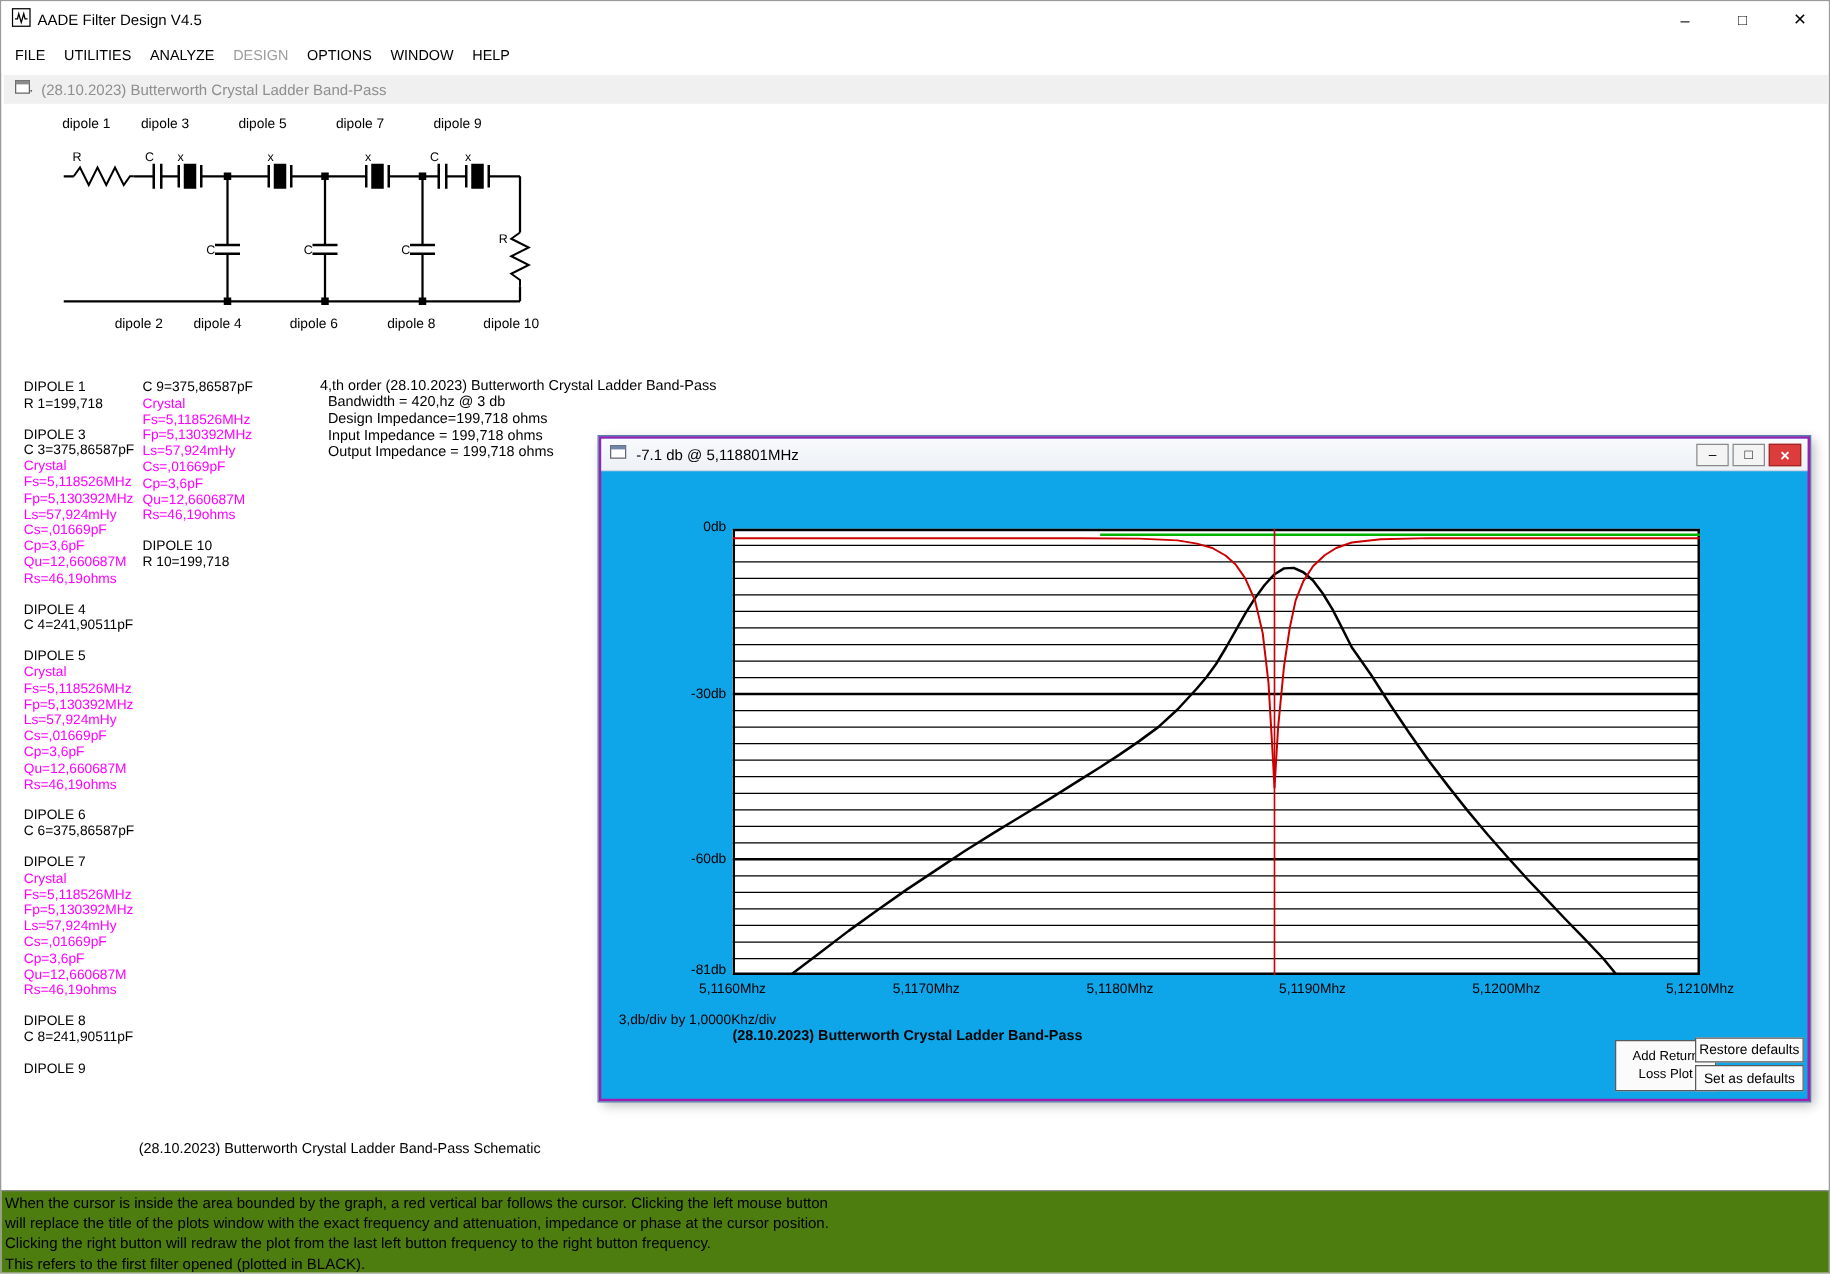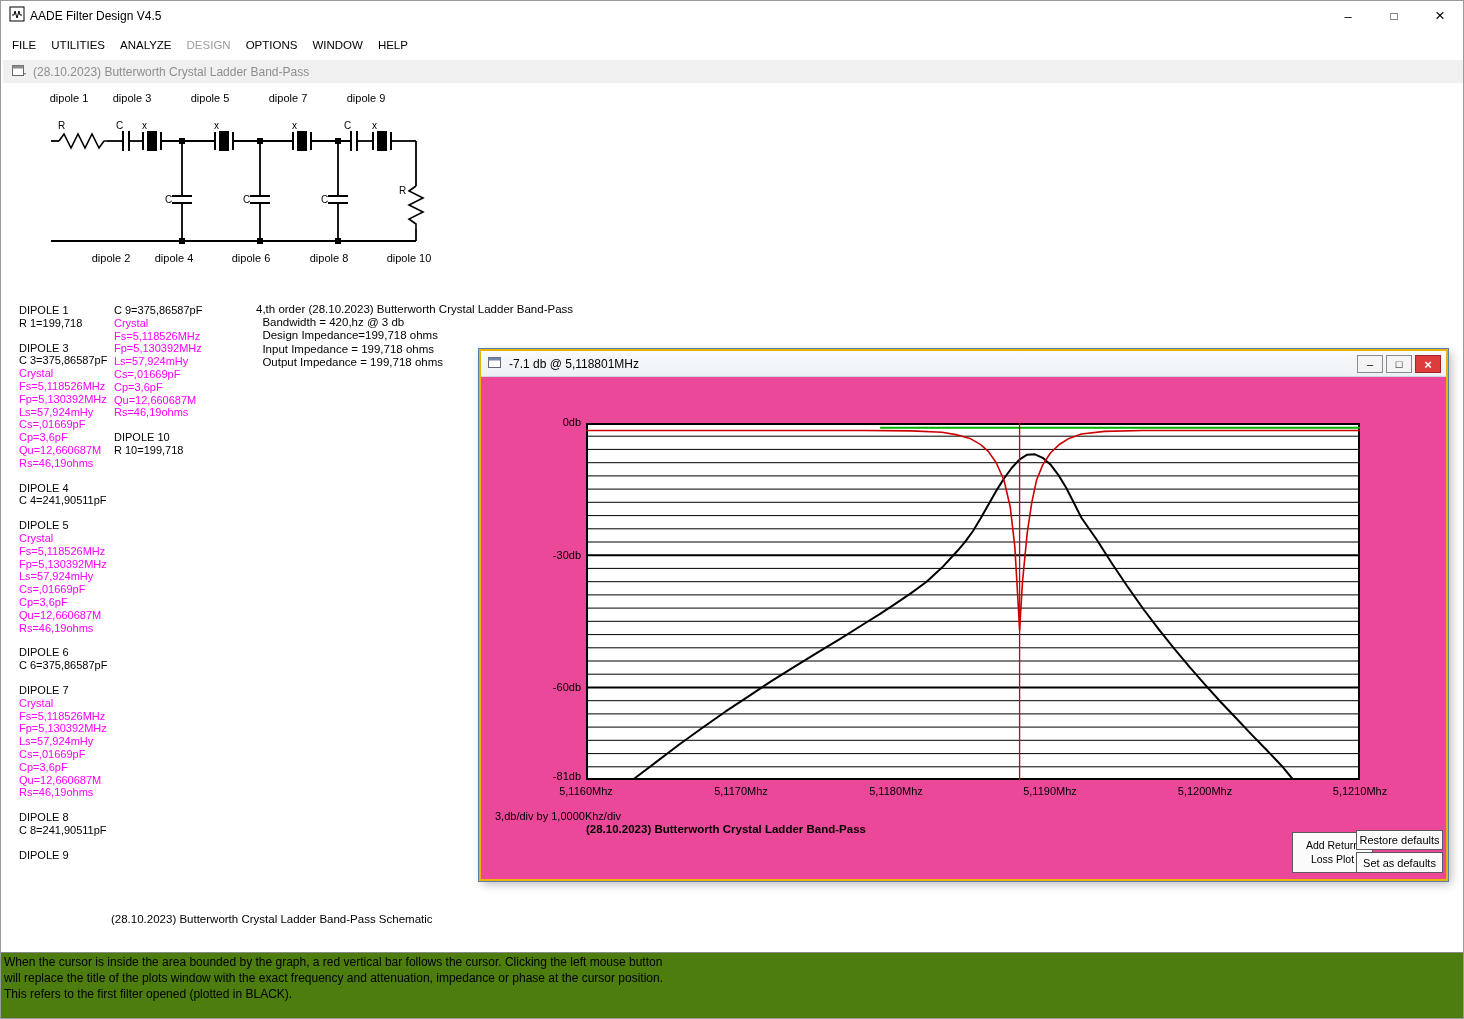--- a/index.html
+++ b/index.html
@@ -27,21 +27,21 @@
   .col{position:absolute;font-size:11px;line-height:12.8px}
   #col1{left:18px;top:303px;width:95px}
   #col2{left:113px;top:303px;width:130px}
   .blk{white-space:pre;margin-bottom:12px}
   .blk.tight{margin-bottom:0}
   .magenta{color:#ff00ff}
 
   .summary{position:absolute;left:255px;top:302px;font-size:11.5px;line-height:13.2px;font-weight:normal;white-space:pre}
   .schem-caption{position:absolute;left:110px;top:912px;font-size:11.5px;font-weight:normal}
 
-  .plot-window{position:absolute;left:478px;top:348px;width:969px;height:532px;background:#ec4899;border:2px solid #eab308;outline:1px solid #5580ab;box-shadow:3px 3px 9px rgba(0,0,0,.28)}
+  .plot-window{position:absolute;left:478px;top:348px;width:969px;height:532px;background:#0ea5e9;border:2px solid #a21caf;outline:1px solid #5580ab;box-shadow:3px 3px 9px rgba(0,0,0,.28)}
   .plot-titlebar{position:absolute;left:0;top:0;width:100%;height:26px;background:linear-gradient(#f8fafc,#edf1f6);border-bottom:1px solid #ccd7e3;display:flex;align-items:center;padding:0 7px;gap:7px}
   .plot-title{font-size:12px}
   .pw-btns{position:absolute;right:5px;top:4px;display:flex;gap:3px}
   .pw-btn{width:26px;height:18px;border:1px solid #8a8a8a;background:#f4f4f4;display:flex;align-items:center;justify-content:center;font-size:11px}
   .pw-btn.close{background:#dd3c3c;border-color:#a12727;color:#fff;font-size:13px;font-weight:bold}
 
   #plot-svg{position:absolute;left:105px;top:72px;background:#fff}
   .ylabel{position:absolute;left:40px;width:60px;text-align:right;font-size:11px}
   #yl0{top:65px}#yl1{top:198px}#yl2{top:330px}#yl3{top:419px}
   .xlabel{position:absolute;top:434px;width:80px;text-align:center;font-size:11px}
@@ -327,16 +327,17 @@
 
     <button class="btn" id="btn-add">Add Return
 Loss Plot</button>
     <button class="btn" id="btn-restore">Restore defaults</button>
     <button class="btn" id="btn-set">Set as defaults</button>
   </div>
 
   <div class="help">
     <div>When the cursor is inside the area bounded by the graph, a red vertical bar follows the cursor. Clicking the left mouse button</div>
     <div>will replace the title of the plots window with the exact frequency and attenuation, impedance or phase at the cursor position.</div>
+    <div>Clicking the right button will redraw the plot from the last left button frequency to the right button frequency.</div>
     <div>This refers to the first filter opened (plotted in BLACK).</div>
   </div>
 
 </div>
 
 </body></html>

